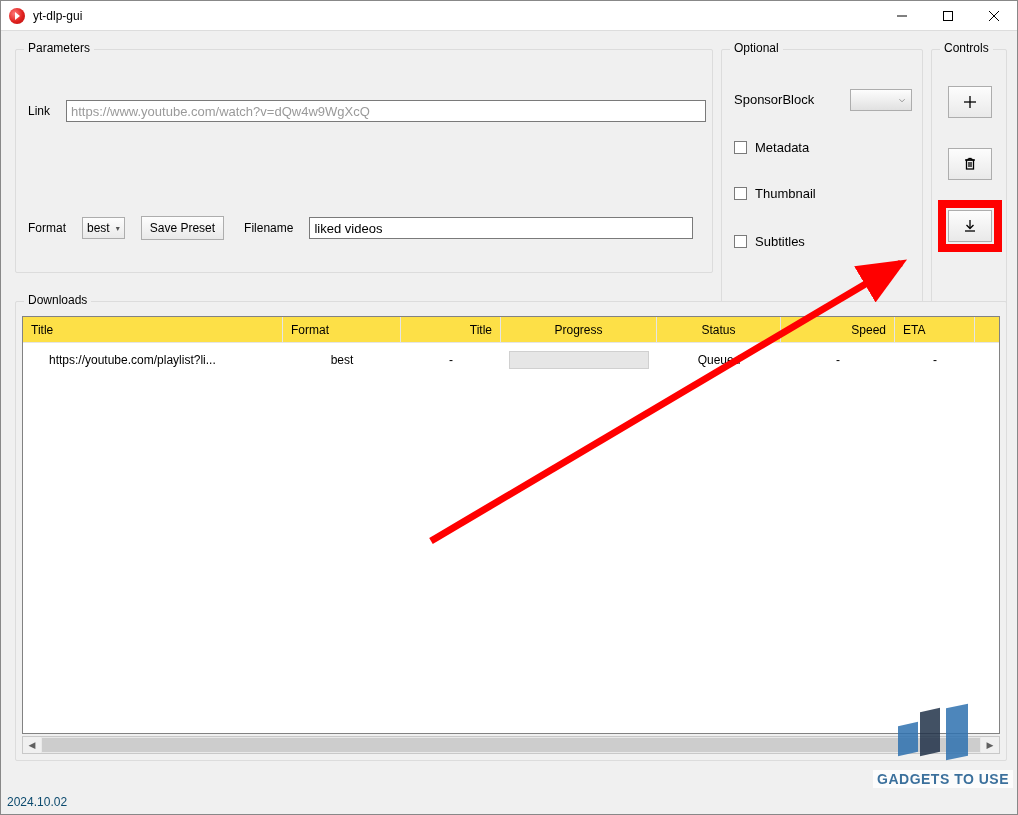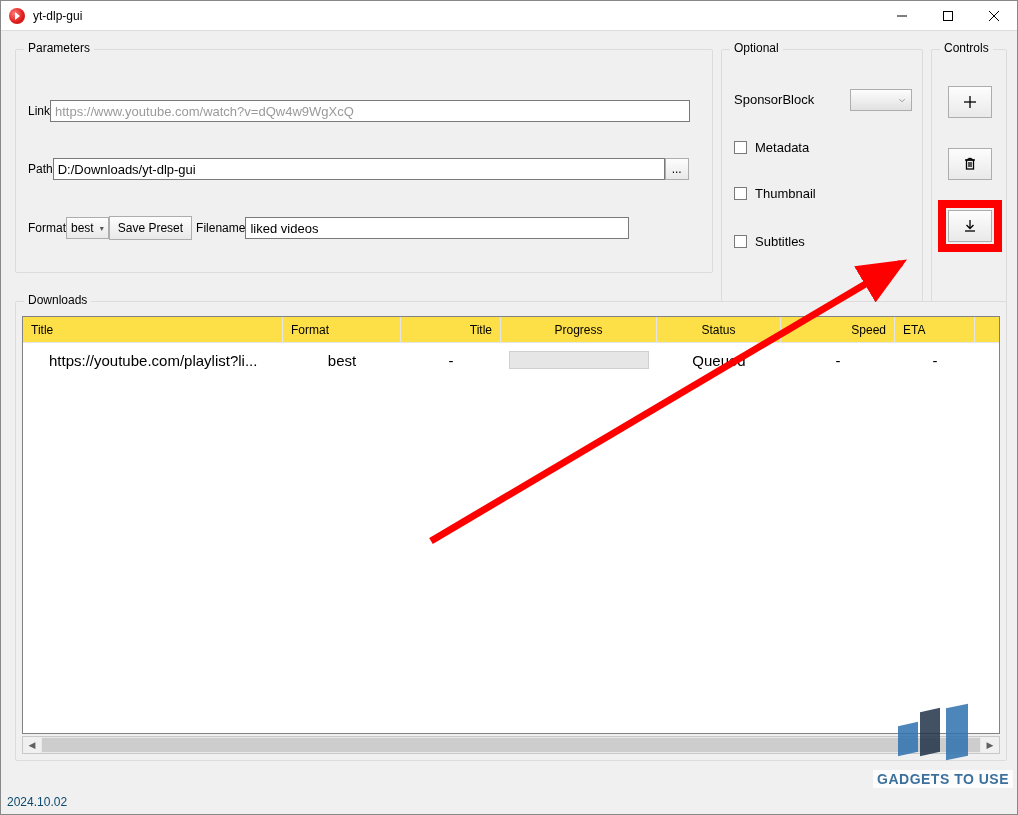--- a/index.html
+++ b/index.html
@@ -93,21 +93,21 @@
     left: 14px; top: 270px;
     width: 992px; height: 460px;
     background: #f0f0f0;
   }
 
   
   .param-row {
     position: absolute;
     display: flex;
     align-items: center;
-    gap: 0;
+    gap: 16px;
   }
   .param-label { font-size: 12px; }
   .text-input {
     height: 22px;
     border: 1px solid #7a7a7a;
     background: #fff;
     padding: 0 4px;
     font-size: 13px;
     outline: none;
   }
@@ -211,21 +211,21 @@
   }
   .th.center { justify-content: center; }
   .th.right { justify-content: flex-end; }
   .table-row {
     display: flex;
     height: 26px;
     align-items: center;
   }
   .td {
     padding: 4px 8px;
-    font-size: 15px;
+    font-size: 12px;
     display: flex;
     align-items: center;
     margin-top: 8px;
   }
   .td.center { justify-content: center; }
   .progress-cell {
     width: 100%;
     height: 18px;
     background: #e6e6e6;
     border: 1px solid #d0d0d0;
@@ -346,25 +346,20 @@
 <div class="client">
 
   <div class="group parameters-group">
     <span class="legend">Parameters</span>
 
     <div class="param-row" style="left:12px; top:50px;">
       <span class="param-label">Link</span>
       <input class="text-input" style="width: 640px;" placeholder="https://www.youtube.com/watch?v=dQw4w9WgXcQ">
     </div>
 
-    <div class="param-row" style="left:12px; top:108px;">
-      <span class="param-label">Path</span>
-      <input class="text-input" style="width: 612px;" value="D:/Downloads/yt-dlp-gui">
-      <span class="browse-btn">...</span>
-    </div>
 
     <div class="param-row" style="left:12px; top:166px;">
       <span class="param-label">Format</span>
       <span class="select-box">
         <span>best</span>
         <span class="caret">▾</span>
       </span>
       <span class="btn">Save Preset</span>
       <span class="param-label" style="margin-left:4px;">Filename</span>
       <input class="text-input" style="width: 384px;" value="liked videos">

